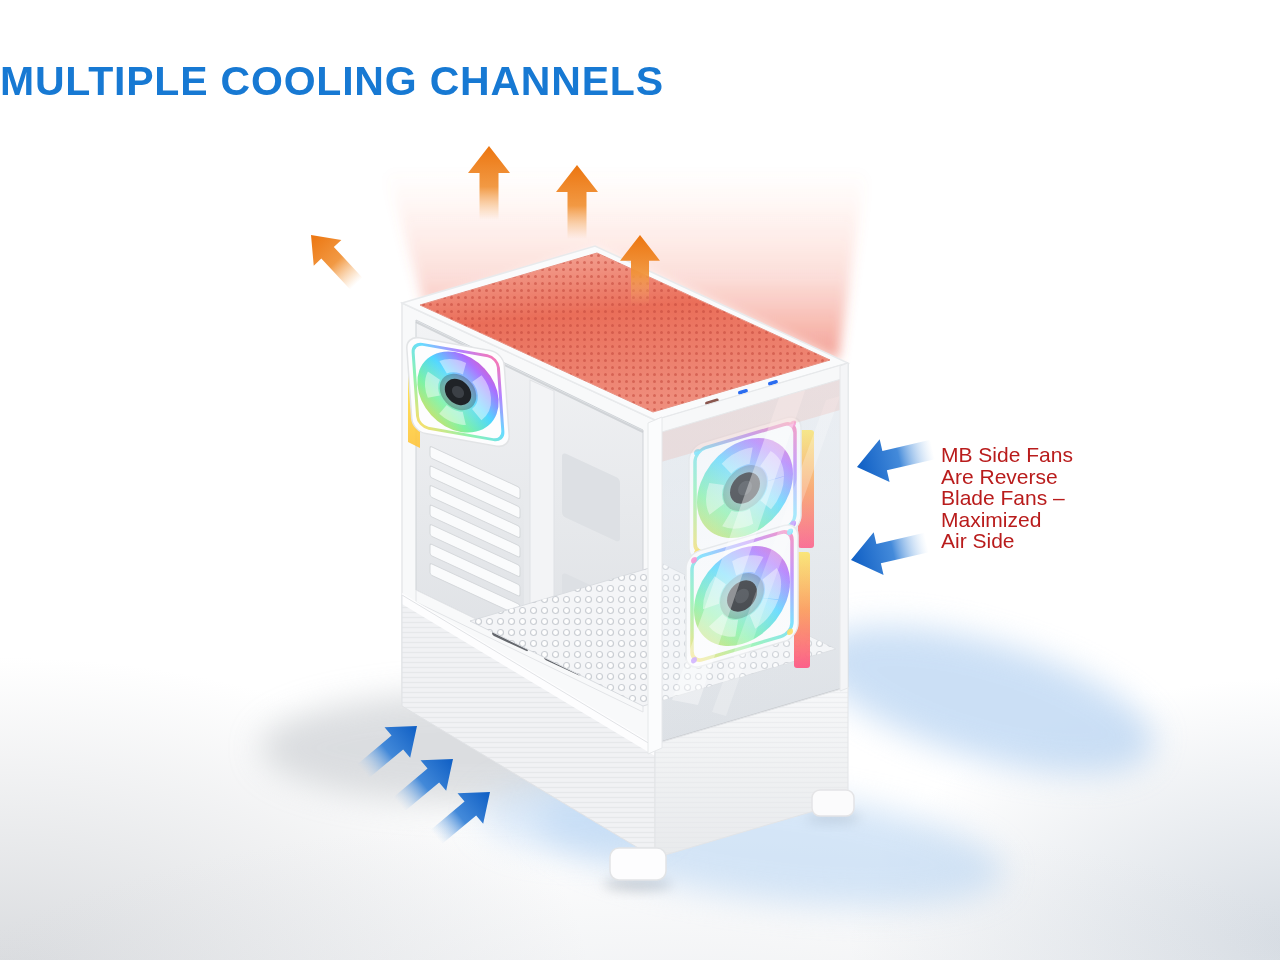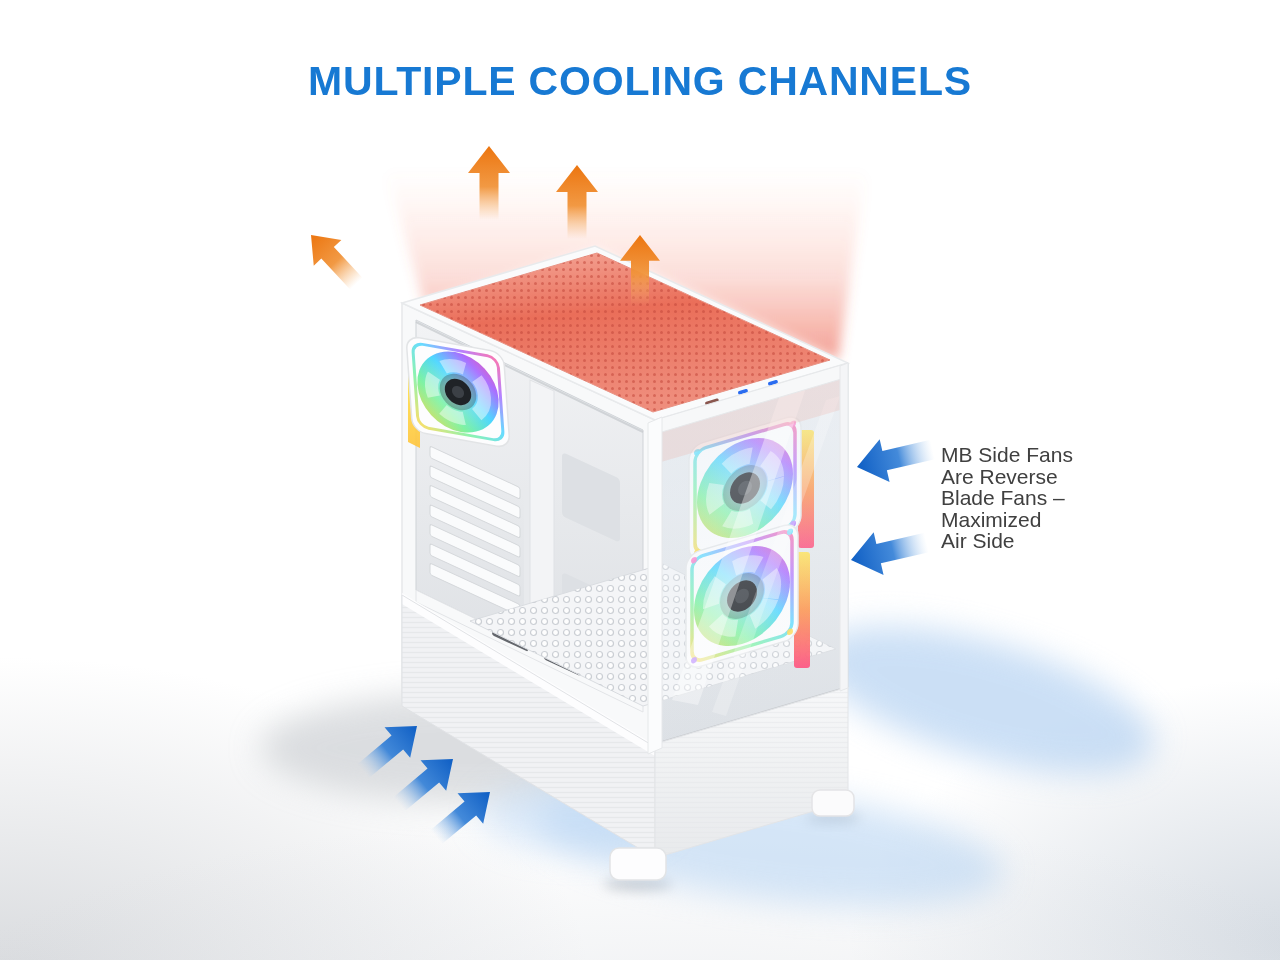--- a/index.html
+++ b/index.html
@@ -5,27 +5,27 @@
   html,body{margin:0;padding:0;background:#ffffff;}
   .stage{
     position:relative;width:1280px;height:960px;background:#ffffff;overflow:hidden;
     font-family:"Liberation Sans",sans-serif;
   }
   .bg-layer{position:absolute;inset:0;pointer-events:none;}
   .bg-bl{background:radial-gradient(950px 520px at 0% 102%, rgba(184,188,194,0.55), rgba(184,188,194,0) 62%);}
   .bg-br{background:radial-gradient(760px 440px at 102% 98%, rgba(172,184,198,0.5), rgba(172,184,198,0) 60%);}
   .bg-floor{background:radial-gradient(1100px 320px at 52% 108%, rgba(204,209,216,0.35), rgba(204,209,216,0) 70%);}
   .title{
-    position:absolute;top:58px;left:0;right:0;margin:0;text-align:center;
+    position:absolute;top:58px;left:0;right:0;margin:0;
     font-size:41px;font-weight:800;letter-spacing:0.8px;color:#1779d3;
   }
   .scene{position:absolute;inset:0;display:block;}
   .note{
     position:absolute;left:941px;top:444px;width:200px;
-    font-size:21px;line-height:21.5px;color:#404040;font-weight:500;
+    font-size:21px;line-height:21.5px;color:#b91c1c;font-weight:500;
   }
 </style>
 </head>
 <body>
 
 <div class="stage">
 
   <div class="bg-layer bg-bl"></div>
   <div class="bg-layer bg-br"></div>
   <div class="bg-layer bg-floor"></div>

